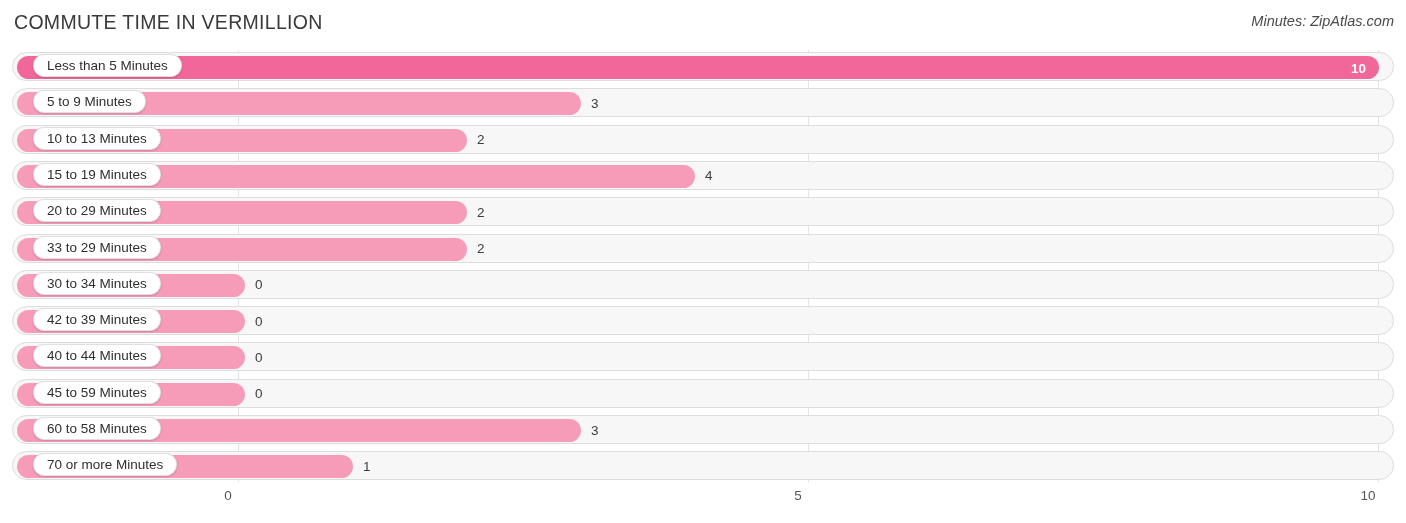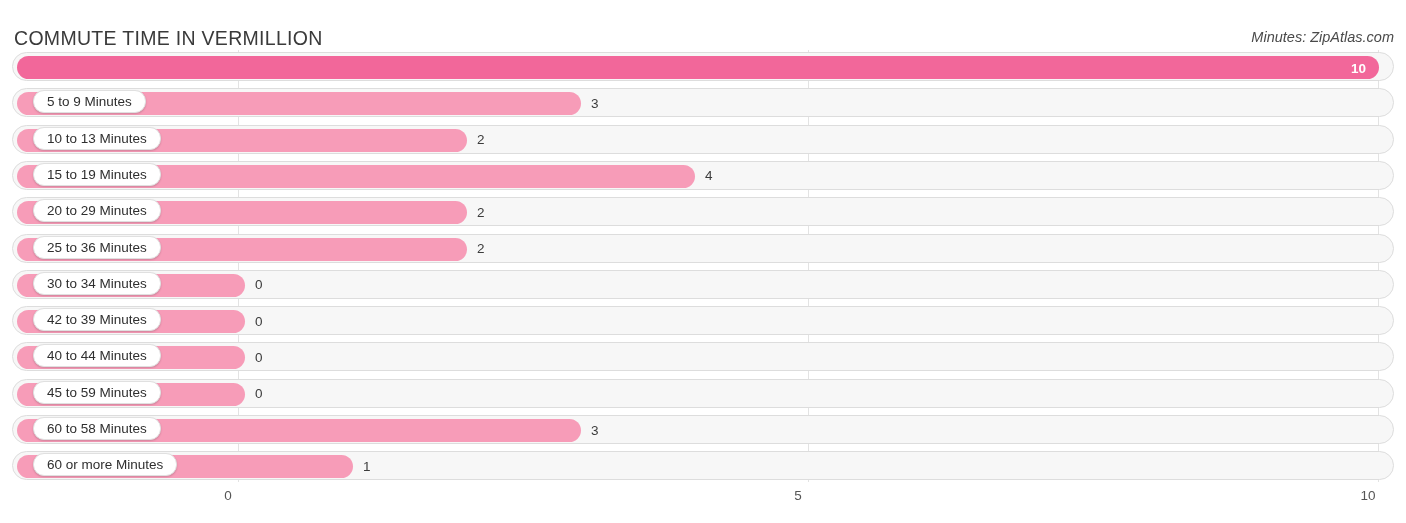--- a/index.html
+++ b/index.html
@@ -12,21 +12,21 @@
     height: 523px;
     font-family: "Liberation Sans", sans-serif;
     color: #3c3c3c;
     overflow: hidden;
     position: relative;
   }
 
   
   .header {
     position: absolute;
-    top: 16px; left: 0;
+    top: 0; left: 0;
     width: 1406px;
     height: 46px;
   }
   .chart-title {
     position: absolute;
     left: 14px;
     top: 11px;
     font-size: 19.5px;
     letter-spacing: 0.3px;
     color: #3a3a3a;
@@ -145,20 +145,21 @@
 </div>
 
 <div class="plot" id="plot-area">
     <div class="gridline" style="left: 238px;"></div>
     <div class="gridline" style="left: 808px;"></div>
     <div class="gridline" style="left: 1378px;"></div>
     <div class="row" style="top: 6px;">
       <div class="bar strong" style="width: 1362px;">
         <span class="bar-value-in">10</span>
       </div>
+      <div class="cat-pill">Less than 5 Minutes</div>
     </div>
     <div class="row" style="top: 42.3px;">
       <div class="bar light" style="width: 564px;"></div>
       <span class="bar-value-out" style="left: 578px;">3</span>
       <div class="cat-pill">5 to 9 Minutes</div>
     </div>
     <div class="row" style="top: 78.6px;">
       <div class="bar light" style="width: 450px;"></div>
       <span class="bar-value-out" style="left: 464px;">2</span>
       <div class="cat-pill">10 to 13 Minutes</div>
@@ -169,21 +170,21 @@
       <div class="cat-pill">15 to 19 Minutes</div>
     </div>
     <div class="row" style="top: 151.2px;">
       <div class="bar light" style="width: 450px;"></div>
       <span class="bar-value-out" style="left: 464px;">2</span>
       <div class="cat-pill">20 to 29 Minutes</div>
     </div>
     <div class="row" style="top: 187.5px;">
       <div class="bar light" style="width: 450px;"></div>
       <span class="bar-value-out" style="left: 464px;">2</span>
-      <div class="cat-pill">25 to 36 Minutes</div>
+      <div class="cat-pill">33 to 29 Minutes</div>
     </div>
     <div class="row" style="top: 223.8px;">
       <div class="bar light" style="width: 228px;"></div>
       <span class="bar-value-out" style="left: 242px;">0</span>
       <div class="cat-pill">30 to 34 Minutes</div>
     </div>
     <div class="row" style="top: 260.1px;">
       <div class="bar light" style="width: 228px;"></div>
       <span class="bar-value-out" style="left: 242px;">0</span>
       <div class="cat-pill">42 to 39 Minutes</div>
@@ -199,21 +200,21 @@
       <div class="cat-pill">45 to 59 Minutes</div>
     </div>
     <div class="row" style="top: 369px;">
       <div class="bar light" style="width: 564px;"></div>
       <span class="bar-value-out" style="left: 578px;">3</span>
       <div class="cat-pill">60 to 58 Minutes</div>
     </div>
     <div class="row" style="top: 405.3px;">
       <div class="bar light" style="width: 336px;"></div>
       <span class="bar-value-out" style="left: 350px;">1</span>
-      <div class="cat-pill">60 or more Minutes</div>
+      <div class="cat-pill">70 or more Minutes</div>
     </div>
   </div>
 
 <div class="axis" id="axis-area">
     <div class="tick-label" style="left: 228px;">0</div>
     <div class="tick-label" style="left: 798px;">5</div>
     <div class="tick-label" style="left: 1368px;">10</div>
   </div>
 
 </body></html>

